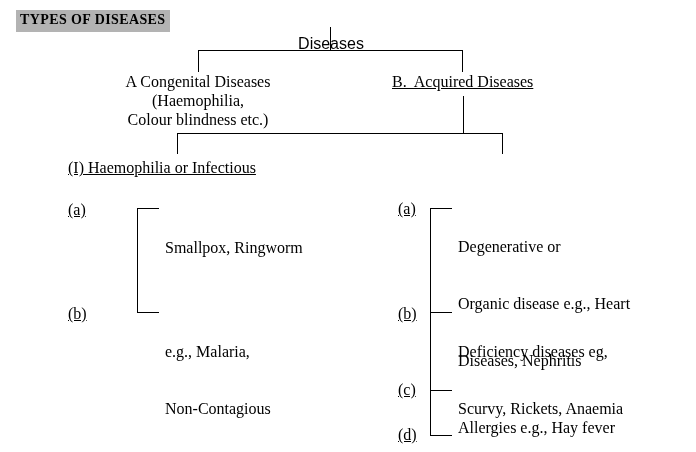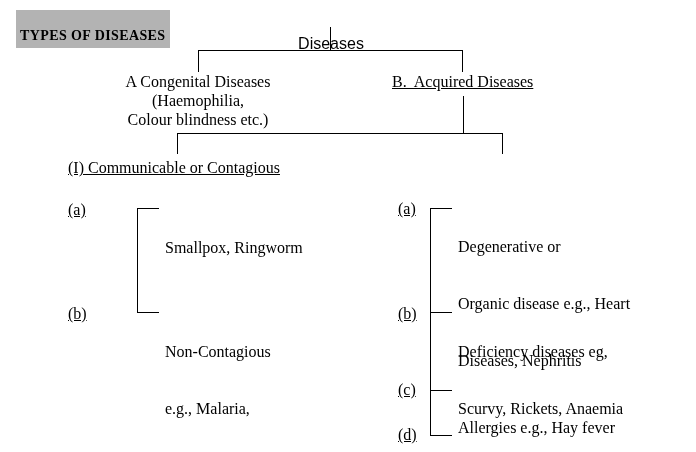--- a/index.html
+++ b/index.html
@@ -15,21 +15,21 @@
     overflow: hidden;
   }
   .hline { position: absolute; height: 1px; background: #000000; }
   .vline { position: absolute; width: 1px; background: #000000; }
   .heading {
     position: absolute;
     left: 16px; top: 10px;
     font-weight: bold;
     font-size: 14px;
     letter-spacing: 0.4px;
-    padding: 16px 4px 3px 4px;
+    padding: 0 4px 3px 4px;
     background: #b3b3b3;
   }
   .root-label {
     position: absolute;
     left: 331px; top: 2px;
     transform: translateX(-50%);
     font-family: "Liberation Sans", sans-serif;
     font-size: 16px;
     white-space: pre;
     margin-top: 32px;
@@ -58,35 +58,35 @@
     <div>Colour blindness etc.)</div>
   </div>
 
   <div class="label" style="left:392px; top:72px;">B.  Acquired Diseases</div>
 
   <div class="vline" style="left:463px; top:96px; height:37px;"></div>
   <div class="hline" style="left:177px; top:133px; width:326px;"></div>
   <div class="vline" style="left:177px; top:133px; height:21px;"></div>
   <div class="vline" style="left:502px; top:133px; height:21px;"></div>
 
-  <div class="label" style="left:68px; top:158px;">(I) Communicable or Contagious</div>
+  <div class="label" style="left:68px; top:158px;">(I) Haemophilia or Infectious</div>
 
   <div class="vline" style="left:137px; top:208px; height:105px;"></div>
   <div class="hline" style="left:137px; top:208px; width:22px;"></div>
   <div class="hline" style="left:137px; top:312px; width:22px;"></div>
 
   <div class="label" style="left:68px; top:200px;">(a)</div>
   <div class="lines-block" style="left:165px; top:200px;">
     <div>Smallpox, Ringworm</div>
   </div>
 
   <div class="label" style="left:68px; top:304px;">(b)</div>
   <div class="lines-block" style="left:165px; top:304px;">
+    <div>e.g., Malaria,</div>
     <div>Non-Contagious</div>
-    <div>e.g., Malaria,</div>
     
   </div>
 
   <div class="vline" style="left:430px; top:208px; height:228px;"></div>
   <div class="hline" style="left:430px; top:208px; width:22px;"></div>
   <div class="hline" style="left:430px; top:312px; width:22px;"></div>
   <div class="hline" style="left:430px; top:390px; width:22px;"></div>
   <div class="hline" style="left:430px; top:435px; width:22px;"></div>
 
   <div class="label" style="left:398px; top:199px;">(a)</div>

